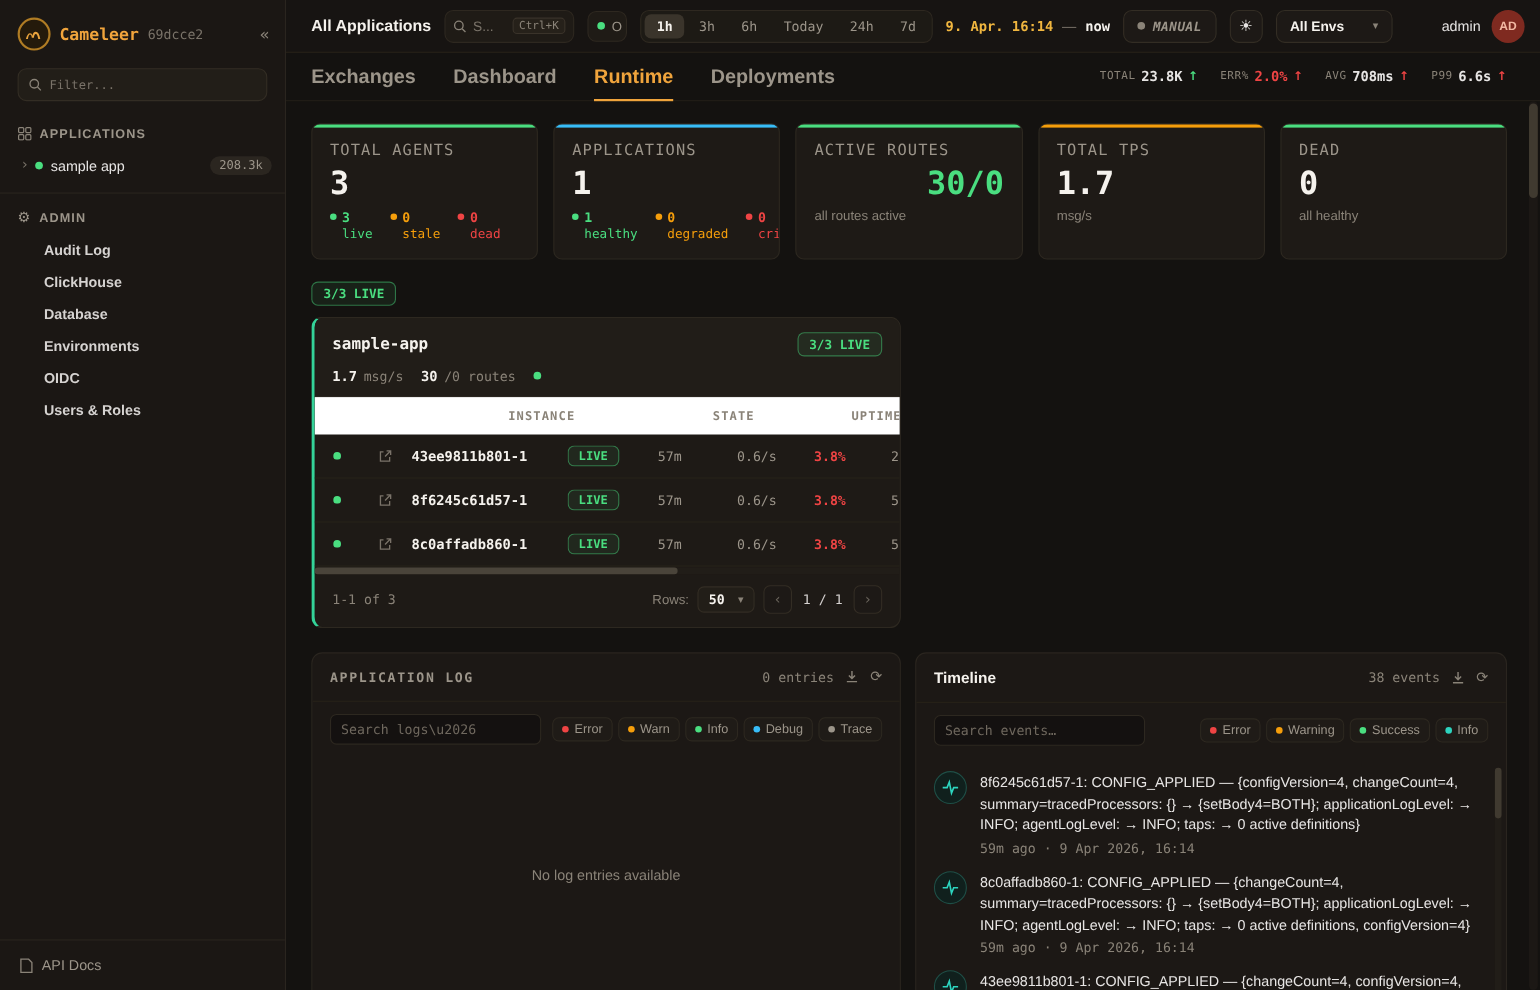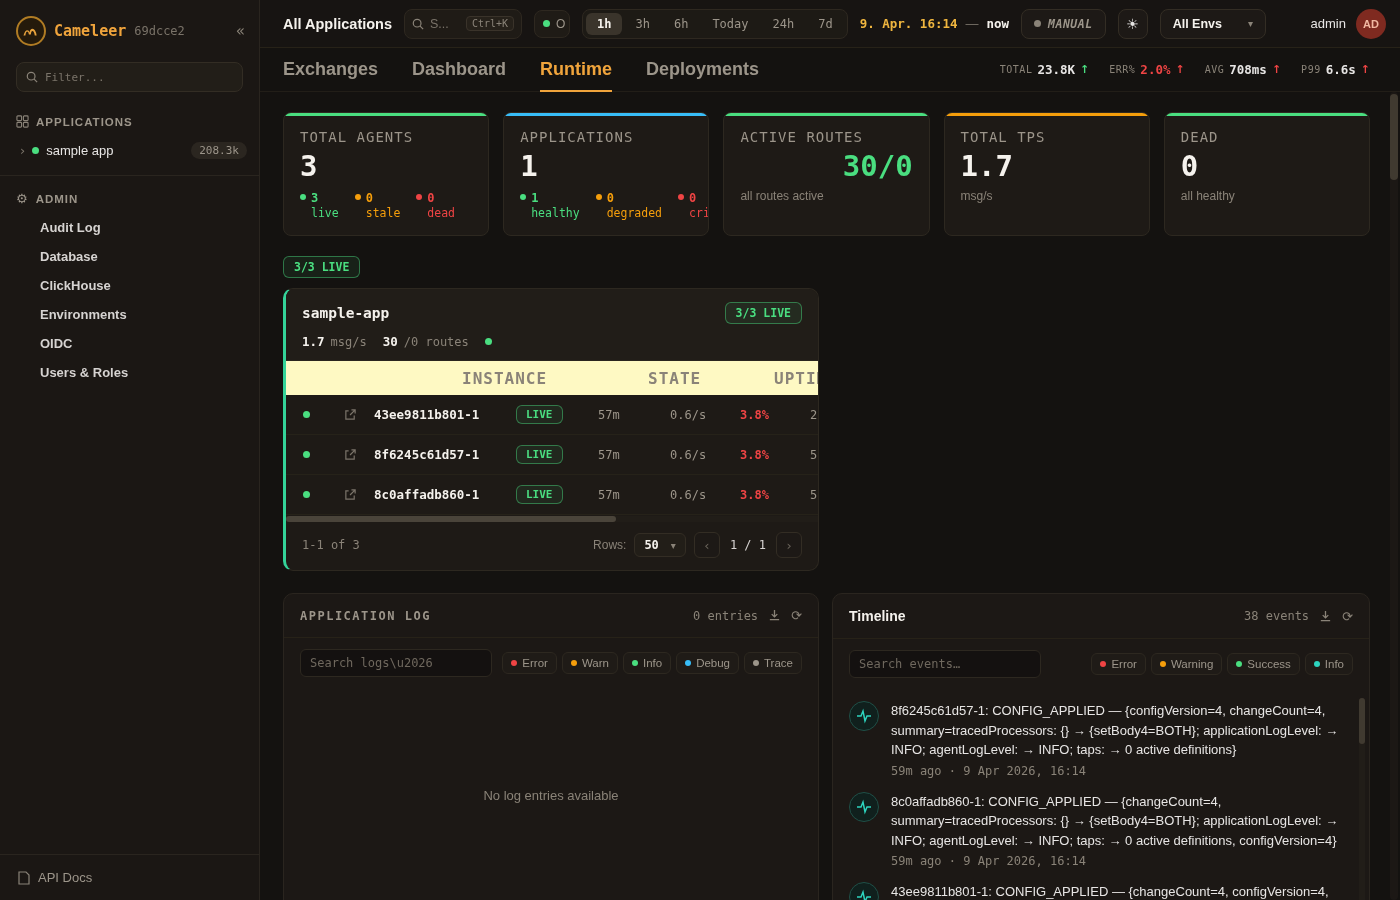--- a/index.html
+++ b/index.html
@@ -106,21 +106,21 @@
 
   
   .appcard { width:536px; background:#1e1a16; border:1px solid #2d2820; border-left:3px solid #34d399;
              border-radius:10px; overflow:hidden; }
   .ac-head { display:flex; align-items:center; justify-content:space-between; padding:13px 16px 6px; background:#211d18; }
   .ac-title { color:#f5f2ed; font-weight:bold; font-size:14.5px; }
   .ac-sub { display:flex; align-items:center; gap:6px; padding:4px 16px 11px; background:#211d18; border-bottom:1px solid #2a251f; }
   .ac-sub .v { color:#f5f2ed; font-weight:bold; font-size:12.5px; }
   .ac-sub .u { color:#8a8378; font-size:12px; margin-right:10px; }
   .tgrid { display:grid; grid-template-columns:40px 48px 142px 82px 72px 70px 70px 60px; align-items:center; }
-  .thead { background:#fef9c3; height:34px; color:#8a8378; font-size:16px; font-weight:bold; letter-spacing:1px; overflow:hidden;gap:44px; }
+  .thead { background:#ffffff; height:34px; color:#8a8378; font-size:11px; font-weight:bold; letter-spacing:1px; overflow:hidden;gap:44px; }
   .trow { height:40px; border-bottom:1px solid #262219; overflow:hidden; cursor:pointer; }
   .cell { overflow:hidden; white-space:nowrap; }
   .c-dot { display:flex; justify-content:center; }
   .c-link { display:flex; justify-content:center; }
   .c-inst { color:#f5f2ed; font-weight:bold; font-size:12.5px; }
   .live-badge { display:inline-block; padding:2px 9px; border:1px solid rgba(74,222,128,0.45); background:rgba(74,222,128,0.08);
                 color:#4ade80; border-radius:6px; font-size:11px; font-weight:bold; }
   .c-muted { color:#9c958a; font-size:12px; }
   .c-err { color:#ef4444; font-weight:bold; font-size:12px; }
   .hscroll { height:6px; background:#211d18; margin-top:1px; }
@@ -215,22 +215,22 @@
 
     <div class="sb-div"></div>
 
     <div class="sb-section">
       <span class="glyph" style="font-size:13px;">⚙</span>
       <span>ADMIN</span>
     </div>
 
     <nav>
       <div class="sb-item">Audit Log</div>
+      <div class="sb-item">ClickHouse</div>
       <div class="sb-item">Database</div>
-      <div class="sb-item">ClickHouse</div>
       <div class="sb-item">Environments</div>
       <div class="sb-item">OIDC</div>
       <div class="sb-item">Users &amp; Roles</div>
     </nav>
 
     <div class="sb-spacer"></div>
 
     <div class="sb-footer">
       <span style="display:flex;">
         <svg width="12" height="14" viewBox="0 0 12 14">

